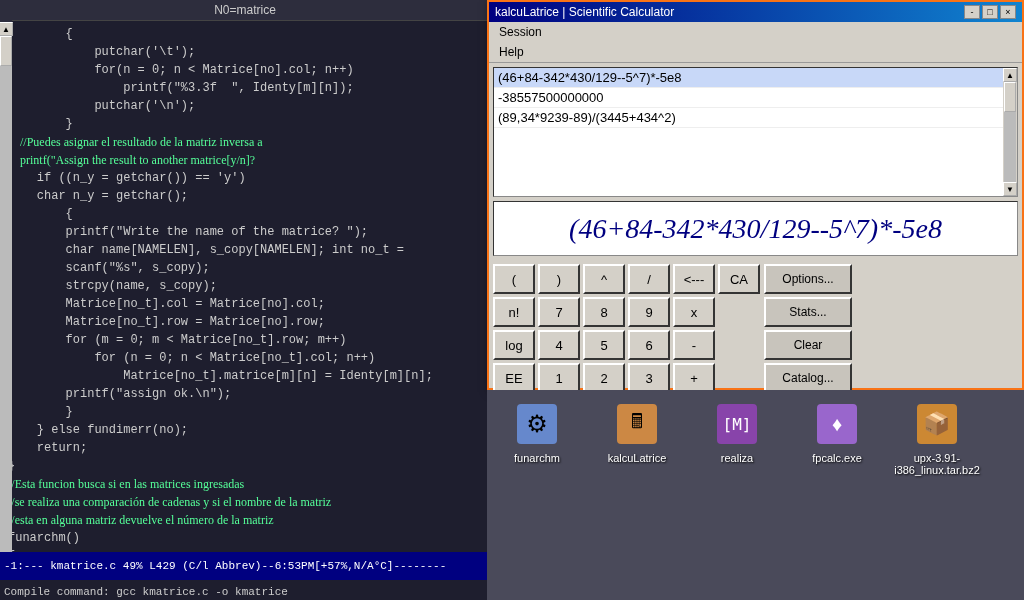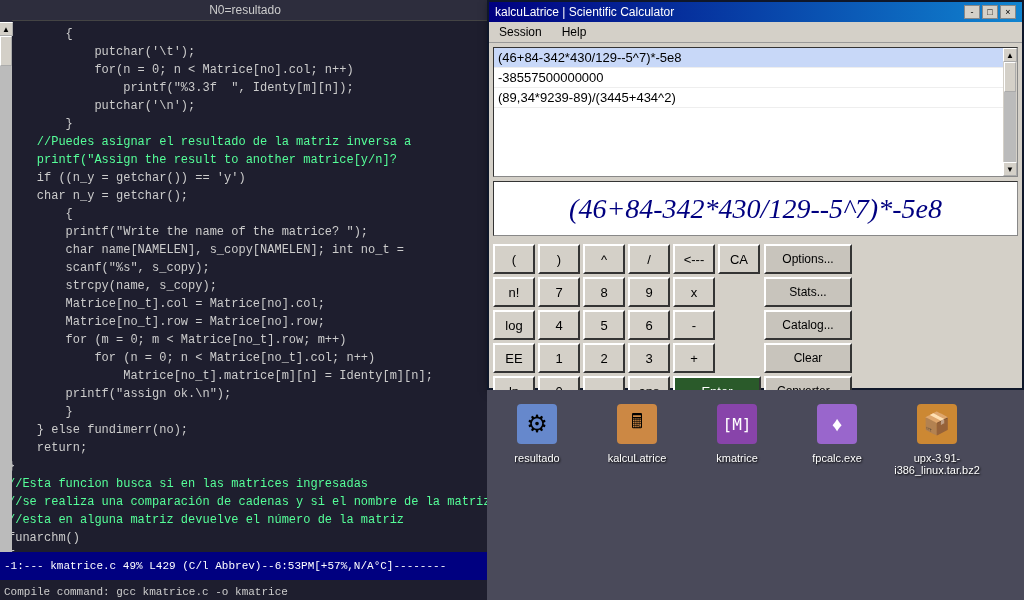--- a/index.html
+++ b/index.html
@@ -26,21 +26,21 @@
     #editor-content {
       padding: 4px 8px;
       font-family: 'Courier New', monospace;
       font-size: 12px;
       color: #ccc;
       line-height: 1.5;
       overflow: hidden;
     }
 
     .code-line { white-space: pre; display: block; }
-    .code-comment { color: #5f9; }
+    .code-comment { color: #5f9; font-family: Liberation Serif, serif; }
 
     #editor-statusbar {
       position: absolute;
       bottom: 20px; left: 0;
       width: 490px;
       background: #000080;
       color: #fff;
       font-family: 'Courier New', monospace;
       font-size: 11px;
       padding: 8px 4px;
@@ -66,21 +66,21 @@
       display: flex; flex-direction: column; align-items: center; justify-content: space-between;
       padding: 2px 0;
     }
 
     
     #calc-window {
       position: absolute;
       left: 487px; top: 0;
       width: 537px; height: 390px;
       background: #d4d0c8;
-      border: 2px solid #0f172a;
+      border: 2px solid #f97316;
       box-shadow: 2px 2px 8px rgba(0,0,0,0.5);
     }
 
     #calc-titlebar {
       background: linear-gradient(to right, #000080, #1084d0);
       color: white;
       font-size: 12px;
       padding: 3px 6px;
       display: flex;
       justify-content: space-between;
@@ -99,22 +99,23 @@
       font-size: 9px;
       cursor: pointer;
       display: flex; align-items: center; justify-content: center;
       color: #000;
     }
 
     #calc-menubar {
       background: #d4d0c8;
       padding: 2px 6px;
       font-size: 12px;
-      display: flex; gap: 12px;
+      display: flex; gap: 4px;
       border-bottom: 1px solid #999;
+      flex-direction: column;
     }
 
     .menu-item {
       cursor: pointer;
       padding: 1px 4px;
     }
 
     #calc-display-area {
       background: #fff;
       border: 1px inset #888;
@@ -279,21 +280,21 @@
       right: 0; top: 0; bottom: 0; width: 14px;
       background: #d4d0c8;
       display: flex; flex-direction: column; align-items: center;
     }
   </style>
 </head>
 <body>
 
 <div id="code-editor">
   <div id="editor-titlebar">
-    <span>N0=resultado</span>
+    <span>N0=matrice</span>
   </div>
   <div style="display:flex; height: calc(100% - 44px);">
     <div id="editor-scrollbar-left">
       <div class="scroll-arrow">▲</div>
       <div class="scroll-track">
         <div class="scroll-thumb"></div>
       </div>
       <div class="scroll-arrow">▼</div>
     </div>
     <div id="editor-content" style="flex:1; overflow:hidden;">
@@ -417,47 +418,47 @@
         <button class="calc-btn">0</button>
         <button class="calc-btn">,</button>
         <button class="calc-btn">ans</button>
         <button class="calc-btn enter-btn">Enter</button>
       </div>
     </div>
 
     <div class="right-side-col">
       <button class="calc-btn side-btn">Options...</button>
       <button class="calc-btn side-btn">Stats...</button>
+      <button class="calc-btn side-btn">Clear</button>
       <button class="calc-btn side-btn">Catalog...</button>
-      <button class="calc-btn side-btn">Clear</button>
       <button class="calc-btn side-btn">Converter...</button>
       <button class="calc-btn side-btn">Text</button>
       <button class="calc-btn side-btn">Exit</button>
     </div>
   </div>
 </div>
 
 <div id="desktop-area">
   <div class="desktop-icon">
     <div class="desktop-icon-img">
       <div class="icon-gear">⚙</div>
     </div>
-    <span class="desktop-icon-label">resultado</span>
+    <span class="desktop-icon-label">funarchm</span>
   </div>
   <div class="desktop-icon">
     <div class="desktop-icon-img">
       <div class="icon-calc">🖩</div>
     </div>
     <span class="desktop-icon-label">kalcuLatrice</span>
   </div>
   <div class="desktop-icon">
     <div class="desktop-icon-img">
       <div class="icon-matrix" style="color:white; font-family: monospace; font-size:16px;">[M]</div>
     </div>
-    <span class="desktop-icon-label">kmatrice</span>
+    <span class="desktop-icon-label">realiza</span>
   </div>
   <div class="desktop-icon">
     <div class="desktop-icon-img">
       <div class="icon-fpcalc" style="color: white;">♦</div>
     </div>
     <span class="desktop-icon-label">fpcalc.exe</span>
   </div>
   <div class="desktop-icon">
     <div class="desktop-icon-img">
       <div class="icon-upx" style="color: white; font-size:22px;">📦</div>

